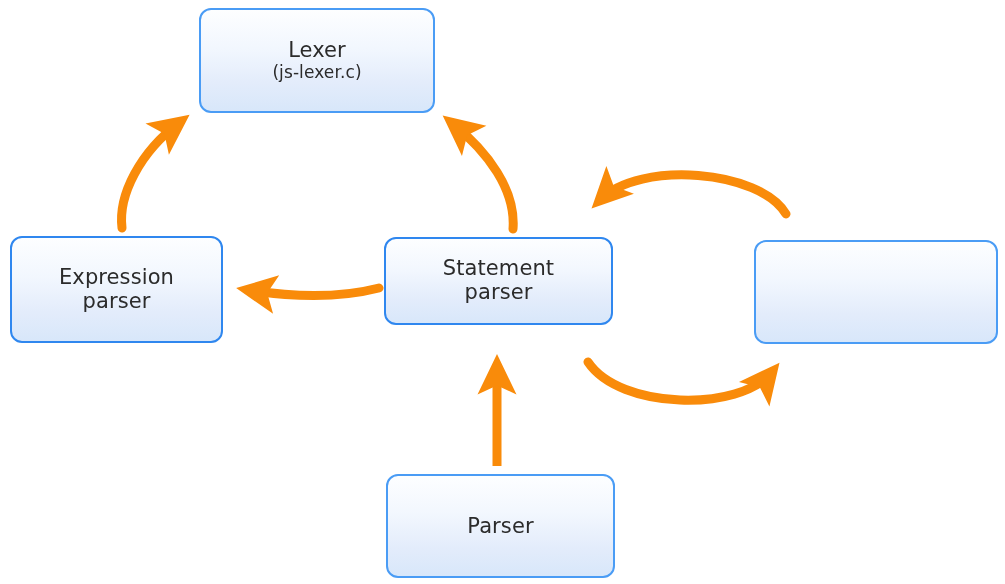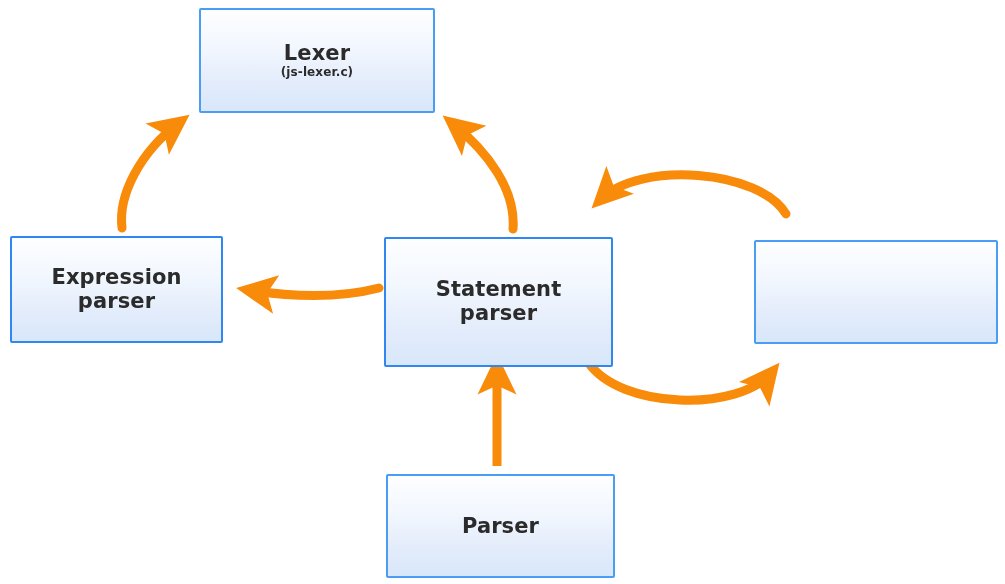--- a/index.html
+++ b/index.html
@@ -25,52 +25,51 @@
     left: 0;
     top: 0;
     width: 1005px;
     height: 584px;
     pointer-events: none;
   }
   .node {
     position: absolute;
     box-sizing: border-box;
     border: 2px solid #4a9cf5;
-    border-radius: 2px;
+    border-radius: 12px;
     background: linear-gradient(to bottom, #fdfeff 0%, #f2f7fe 38%, #e3ecfb 72%, #d8e7fa 100%);
     display: flex;
     flex-direction: column;
     align-items: center;
     justify-content: center;
     text-align: center;
     color: #2b2b2b;
     line-height: 1.16;
     letter-spacing: 0.1px;
-    font-weight: bold;
   }
   .node .title {
     font-size: 21px;
     white-space: nowrap;
   }
   .node .sub {
-    font-size: 12px;
+    font-size: 17px;
     white-space: nowrap;
   }
   .node.two-line .title { font-size: 21px; }
 
   
   #node-lexer {
     left: 199px; top: 8px; width: 236px; height: 105px;
   }
   #node-expression-parser {
     left: 10px; top: 236px; width: 213px; height: 107px;
     border-color: #2f87ef;
   }
   #node-statement-parser {
-    left: 384px; top: 237px; width: 229px; height: 130px;
+    left: 384px; top: 237px; width: 229px; height: 88px;
     border-color: #2f87ef;
   }
   #node-function-parser {
     left: 754px; top: 240px; width: 244px; height: 104px;
   }
   #node-parser {
     left: 386px; top: 474px; width: 229px; height: 104px;
   }
   #node-expression-parser .title,
   #node-statement-parser .title {

